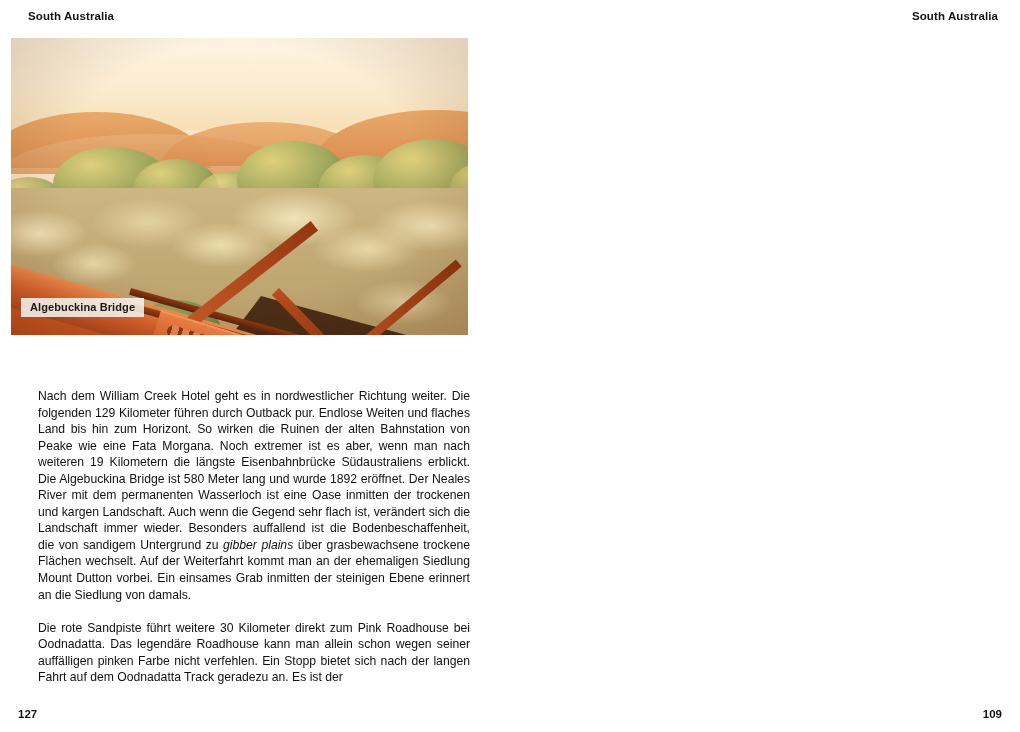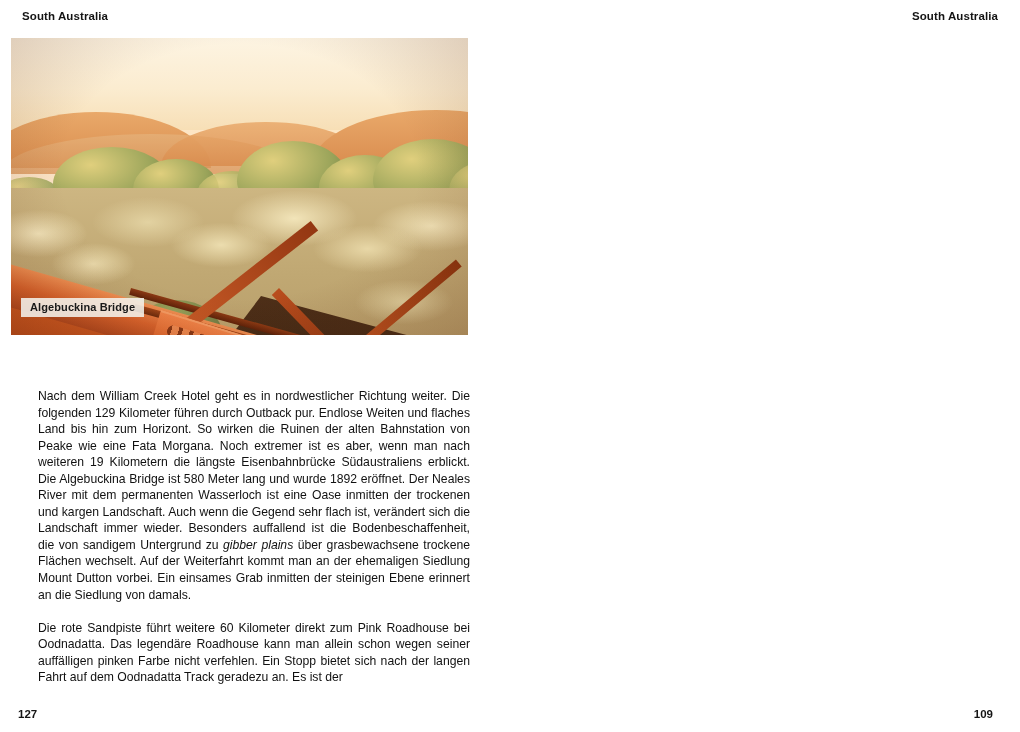--- a/index.html
+++ b/index.html
@@ -30,34 +30,35 @@
   }
 
   
   .running-head {
     position: absolute;
     top: 10px;
     font-size: 11.5px;
     font-weight: bold;
     letter-spacing: 0.1px;
     color: #141414;
+    margin-left: 6px;
   }
   .running-head.left  { left: 22px; }
   .running-head.right { right: 22px; }
 
   
   .folio {
     position: absolute;
     bottom: 12px;
     font-size: 11.5px;
     font-weight: bold;
     color: #141414;
   }
   .folio.left  { left: 18px; }
-  .folio.right { right: 27px; }
+  .folio.right { right: 18px; }
 
   
   .photo-figure {
     position: absolute;
     left: 11px;
     top: 38px;
     width: 457px;
     height: 297px;
     overflow: hidden;
   }
@@ -307,21 +308,21 @@
         </div>
 
         <div class="vignette"></div>
       </div>
 
       <figcaption class="photo-caption">Algebuckina Bridge</figcaption>
     </figure>
 
     <div class="body-col">
       <p><span>Nach dem William Creek Hotel geht es in nordwestlicher Richtung weiter. Die folgenden 129 Kilometer führen durch Outback pur. Endlose Weiten und flaches Land bis hin zum Horizont. So wirken die Ruinen der alten Bahnstation von Peake wie eine Fata Morgana. Noch extremer ist es aber, wenn man nach weiteren 19 Kilometern die längste Eisenbahnbrücke Südaustraliens erblickt. Die Algebuckina Bridge ist 580 Meter lang und wurde 1892 eröffnet. Der Neales River mit dem permanenten Wasserloch ist eine Oase inmitten der trockenen und kargen Landschaft. Auch wenn die Gegend sehr flach ist, verändert sich die Landschaft immer wieder. Besonders auffallend ist die Bodenbeschaffenheit, die von sandigem Untergrund zu </span><i>gibber plains</i><span> über grasbewachsene trockene Flächen wechselt. Auf der Weiterfahrt kommt man an der ehemaligen Siedlung Mount Dutton vorbei. Ein einsames Grab inmitten der steinigen Ebene erinnert an die Siedlung von damals.</span></p>
-      <p>Die rote Sandpiste führt weitere 60 Kilometer direkt zum Pink Roadhouse bei Oodnadatta. Das legendäre Roadhouse kann man allein schon wegen seiner auffälligen pinken Farbe nicht verfehlen. Ein Stopp bietet sich nach der langen Fahrt auf dem Oodnadatta Track geradezu an. Es ist der</p>
+      <p>Die rote Sandpiste führt weitere 30 Kilometer direkt zum Pink Roadhouse bei Oodnadatta. Das legendäre Roadhouse kann man allein schon wegen seiner auffälligen pinken Farbe nicht verfehlen. Ein Stopp bietet sich nach der langen Fahrt auf dem Oodnadatta Track geradezu an. Es ist der</p>
     </div>
 
     <div class="folio left">127</div>
   </div>
 
   <div class="page right-page">
 
     <div class="running-head right">South Australia</div>
 
     <div class="folio right">109</div>

